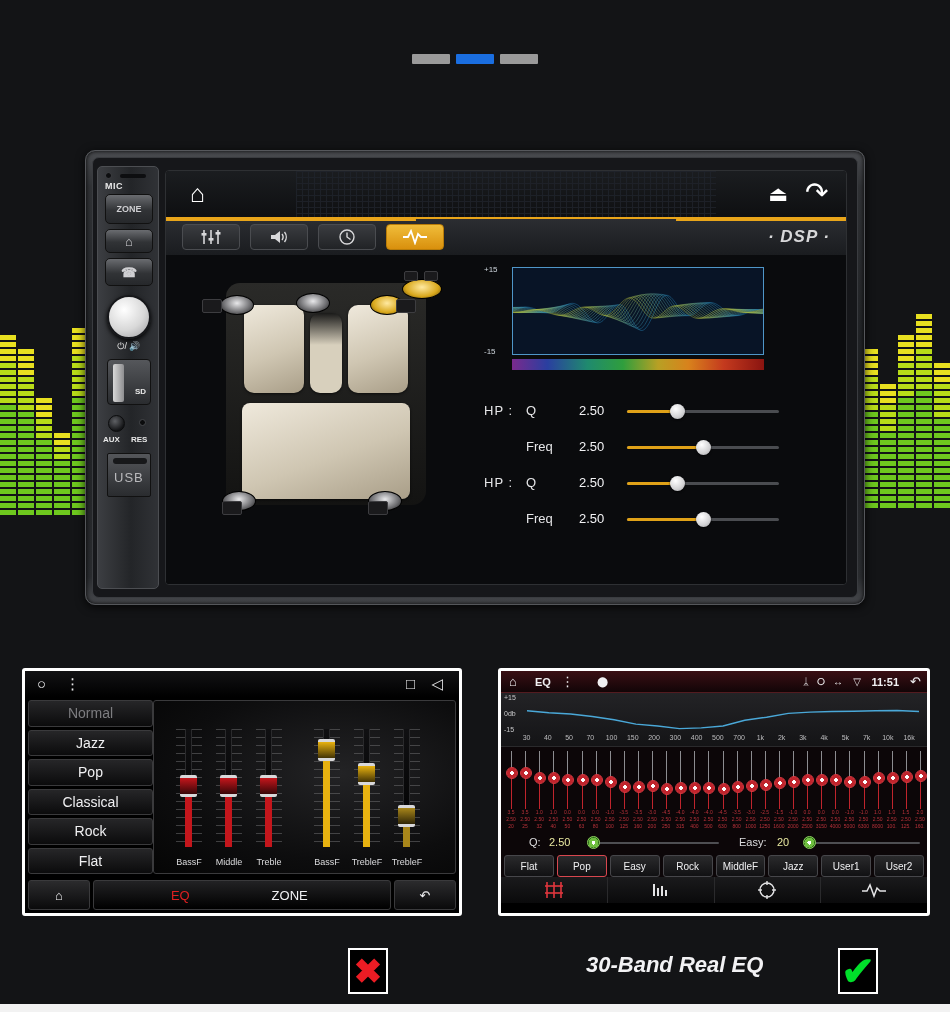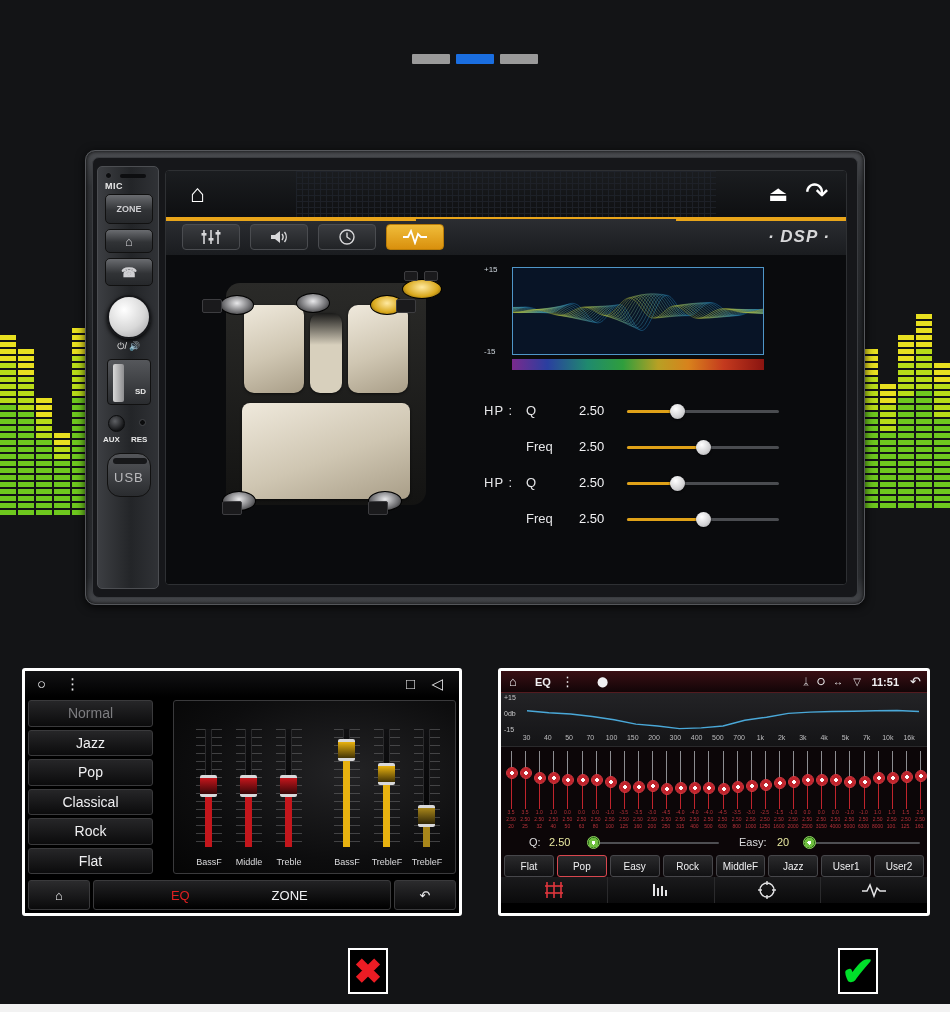--- a/index.html
+++ b/index.html
@@ -77,21 +77,21 @@
              background: linear-gradient(90deg,#d8d8d8,#8e8e90); border-radius: 2px; }
   .sd-lbl { position: absolute; right: 4px; bottom: 8px; font-size: 8px; color: #e8e8e8; font-weight: bold; }
   .aux-jack { position: absolute; left: 10px; top: 248px; width: 17px; height: 17px; border-radius: 50%;
               background: radial-gradient(circle at 40% 35%, #5e6064, #141517 70%); border: 1px solid #0b0c0d; }
   .res-dot { position: absolute; left: 41px; top: 252px; width: 7px; height: 7px; border-radius: 50%;
              background: #0b0c0d; border: 1px solid #46484c; }
   .aux-lbl { position: absolute; left: 5px; top: 268px; font-size: 8px; color: #e8e8e8; font-weight: bold; }
   .res-lbl { position: absolute; left: 33px; top: 268px; font-size: 8px; color: #e8e8e8; font-weight: bold; }
   .usb {
     position: absolute; left: 9px; top: 286px; width: 44px; height: 44px;
-    background: linear-gradient(180deg,#54565a,#2a2c2f); border-radius: 13px; border: 1px solid #111;
+    background: linear-gradient(180deg,#54565a,#2a2c2f); border-radius: 2px; border: 1px solid #111;
   }
   .usb-top { position: absolute; left: 5px; top: 4px; width: 34px; height: 6px; border-radius: 3px;
              background: #17181a; }
   .usb-lbl { position: absolute; left: 6px; top: 16px; font-size: 13px; color: #b9b9bc; letter-spacing: 1px; }
 
   
   .screen {
     position: absolute; left: 72px; top: 12px; right: 10px; bottom: 12px;
     background: #08090b; border-radius: 4px; border: 1px solid #2e3033;
     overflow: hidden;
@@ -204,21 +204,21 @@
   .shot6 { left: 22px; top: 668px; width: 440px; height: 248px; }
   .shot30 { left: 498px; top: 668px; width: 432px; height: 248px; }
 
   
   .and-bar {
     position: relative; height: 26px;
     background: linear-gradient(180deg,#121214,#000);
     color: #e8e8ea;
   }
   .and-bar .i { position: absolute; top: 4px; font-size: 15px; line-height: 18px; }
-  .eq6-main { position: relative; height: calc(100% - 26px - 36px); display: flex; padding: 3px; gap: 20px; }
+  .eq6-main { position: relative; height: calc(100% - 26px - 36px); display: flex; padding: 3px; gap: 0; }
   .preset-col { width: 125px; display: flex; flex-direction: column; gap: 3px; }
   .preset {
     flex: 1; background: linear-gradient(180deg,#262628,#0b0b0c);
     border: 1px solid #3a3a3c; border-radius: 3px;
     display: flex; align-items: center; justify-content: center;
     color: #f0f0f2; font-size: 14px;
   }
   .preset.dim { color: #7d7d80; }
   .eq6-panel {
     flex: 1; position: relative; border: 1px solid #3a3a3c; border-radius: 3px;
@@ -1251,16 +1251,17 @@
       </div>
       <div>
         <svg width="26" height="16" viewBox="0 0 26 16">
           <polyline points="1,9 6,9 9,3 13,14 16,6 19,9 25,9" stroke="#e4e4e6" stroke-width="1.5" fill="none"></polyline>
         </svg>
       </div>
     </div>
   </div>
 
   <div class="mark x">✖</div>
+  <div class="caption cap30">30-Band Real EQ</div>
   <div class="mark v">✔</div>
 
   <div class="footline"></div>
 </div>
 
 </body></html>

